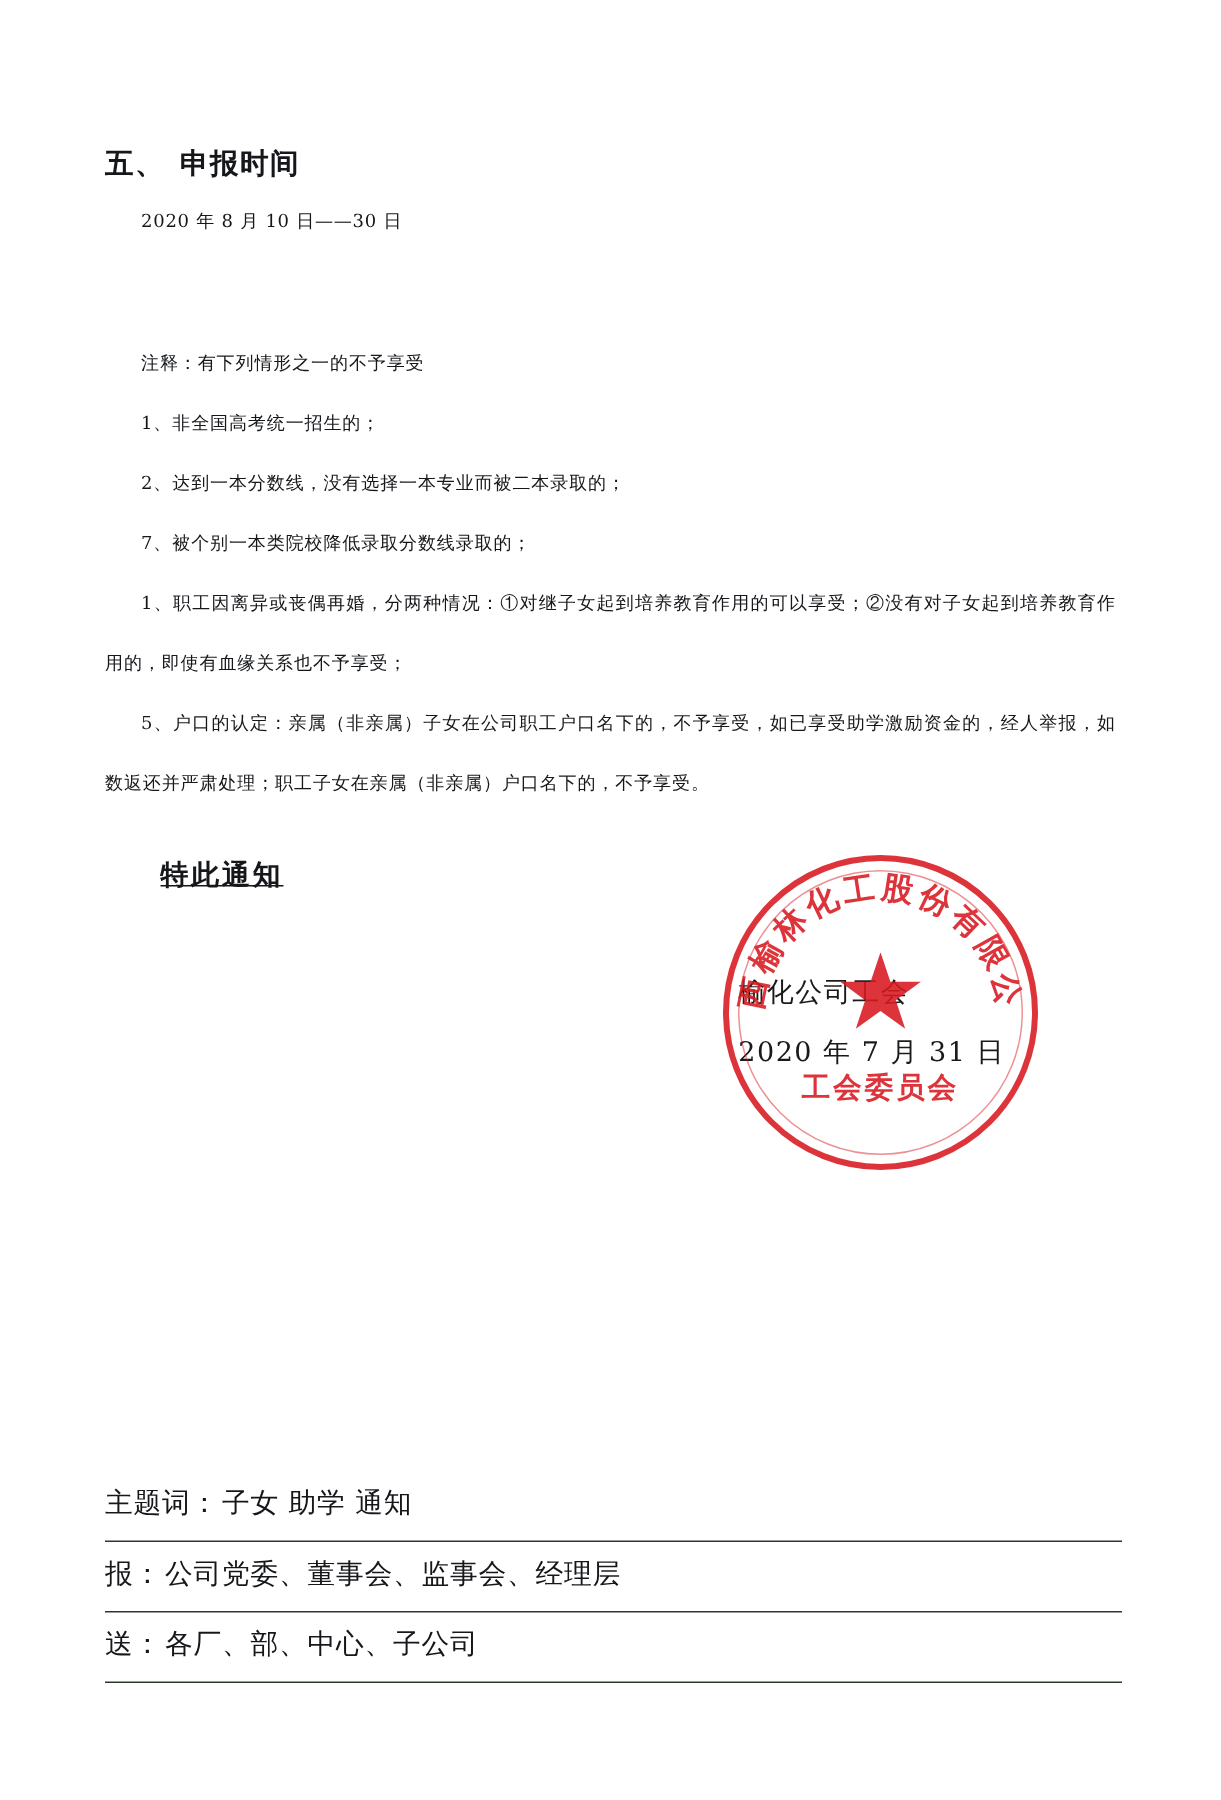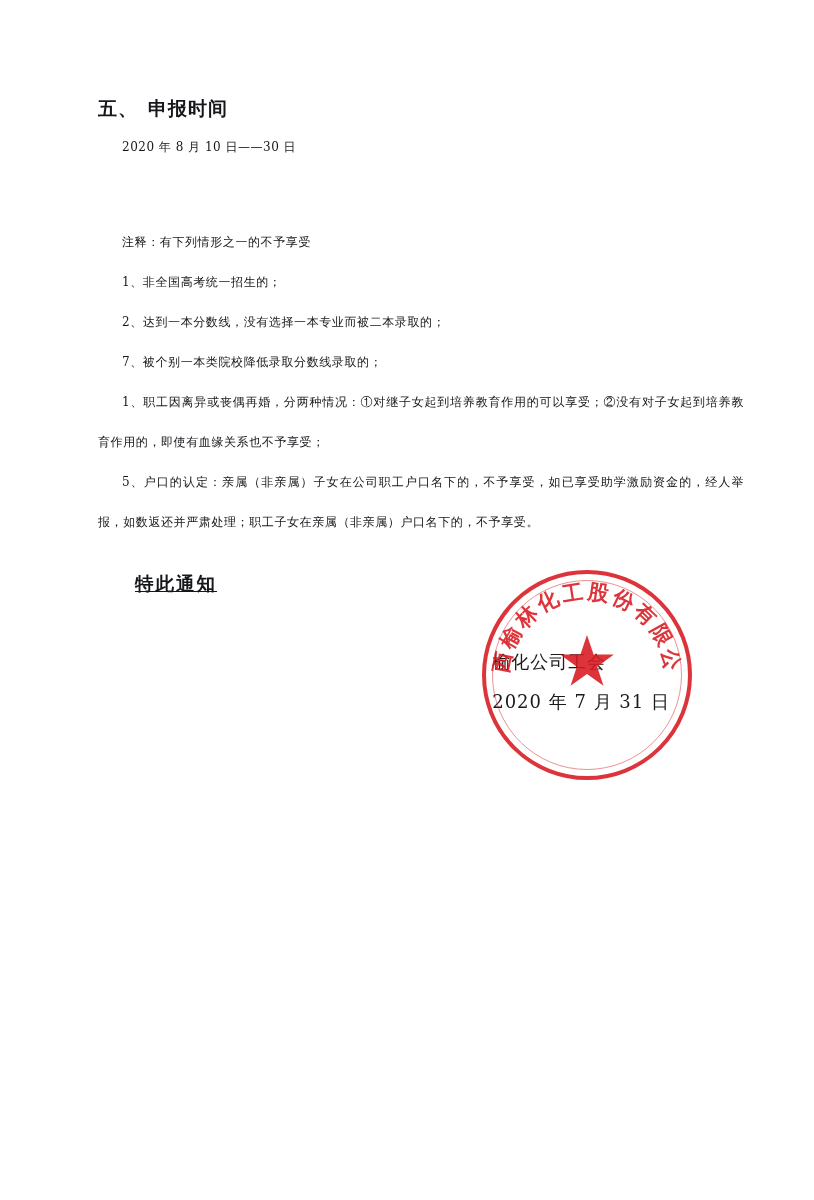--- a/index.html
+++ b/index.html
@@ -11,21 +11,21 @@
     width: 814px;
     height: 1200px;
     position: relative;
     font-family: "DejaVu Serif", "Liberation Serif", serif;
     color: #15171a;
     overflow: hidden;
   }
   .page {
     position: absolute;
     inset: 0;
-    padding: 96px 70px 40px 98px;
+    padding: 96px 70px 40px 70px;
     box-sizing: border-box;
   }
   .section-title {
     font-size: 19px;
     font-weight: bold;
     letter-spacing: 1px;
     margin: 0 0 6px 0;
     padding-left: 0px;
   }
   .section-title .num {
@@ -188,17 +188,29 @@
       <div class="inner-ring"></div>
       <svg class="arc-text" viewBox="0 0 202 202">
         <defs>
           <path id="arcpath" d="M 22,104 A 79,79 0 0 1 180,104" fill="none"></path>
         </defs>
         <text>
           <textPath href="#arcpath" startOffset="50%" text-anchor="middle">陕西榆林化工股份有限公司</textPath>
         </text>
       </svg>
       <div class="star"></div>
-    </div>
-  </div>
-
+      <div class="bottom-text">工会委员会</div>
+    </div>
+  </div>
+
+  <div class="footer">
+    <div class="footer-row">
+      <span class="lbl">主题词：</span><span>子女  助学  通知</span>
+    </div>
+    <div class="footer-row">
+      <span class="lbl">报：</span><span>公司党委、董事会、监事会、经理层</span>
+    </div>
+    <div class="footer-row">
+      <span class="lbl">送：</span><span>各厂、部、中心、子公司</span>
+    </div>
+  </div>
 
 </div>
 
 </body></html>

